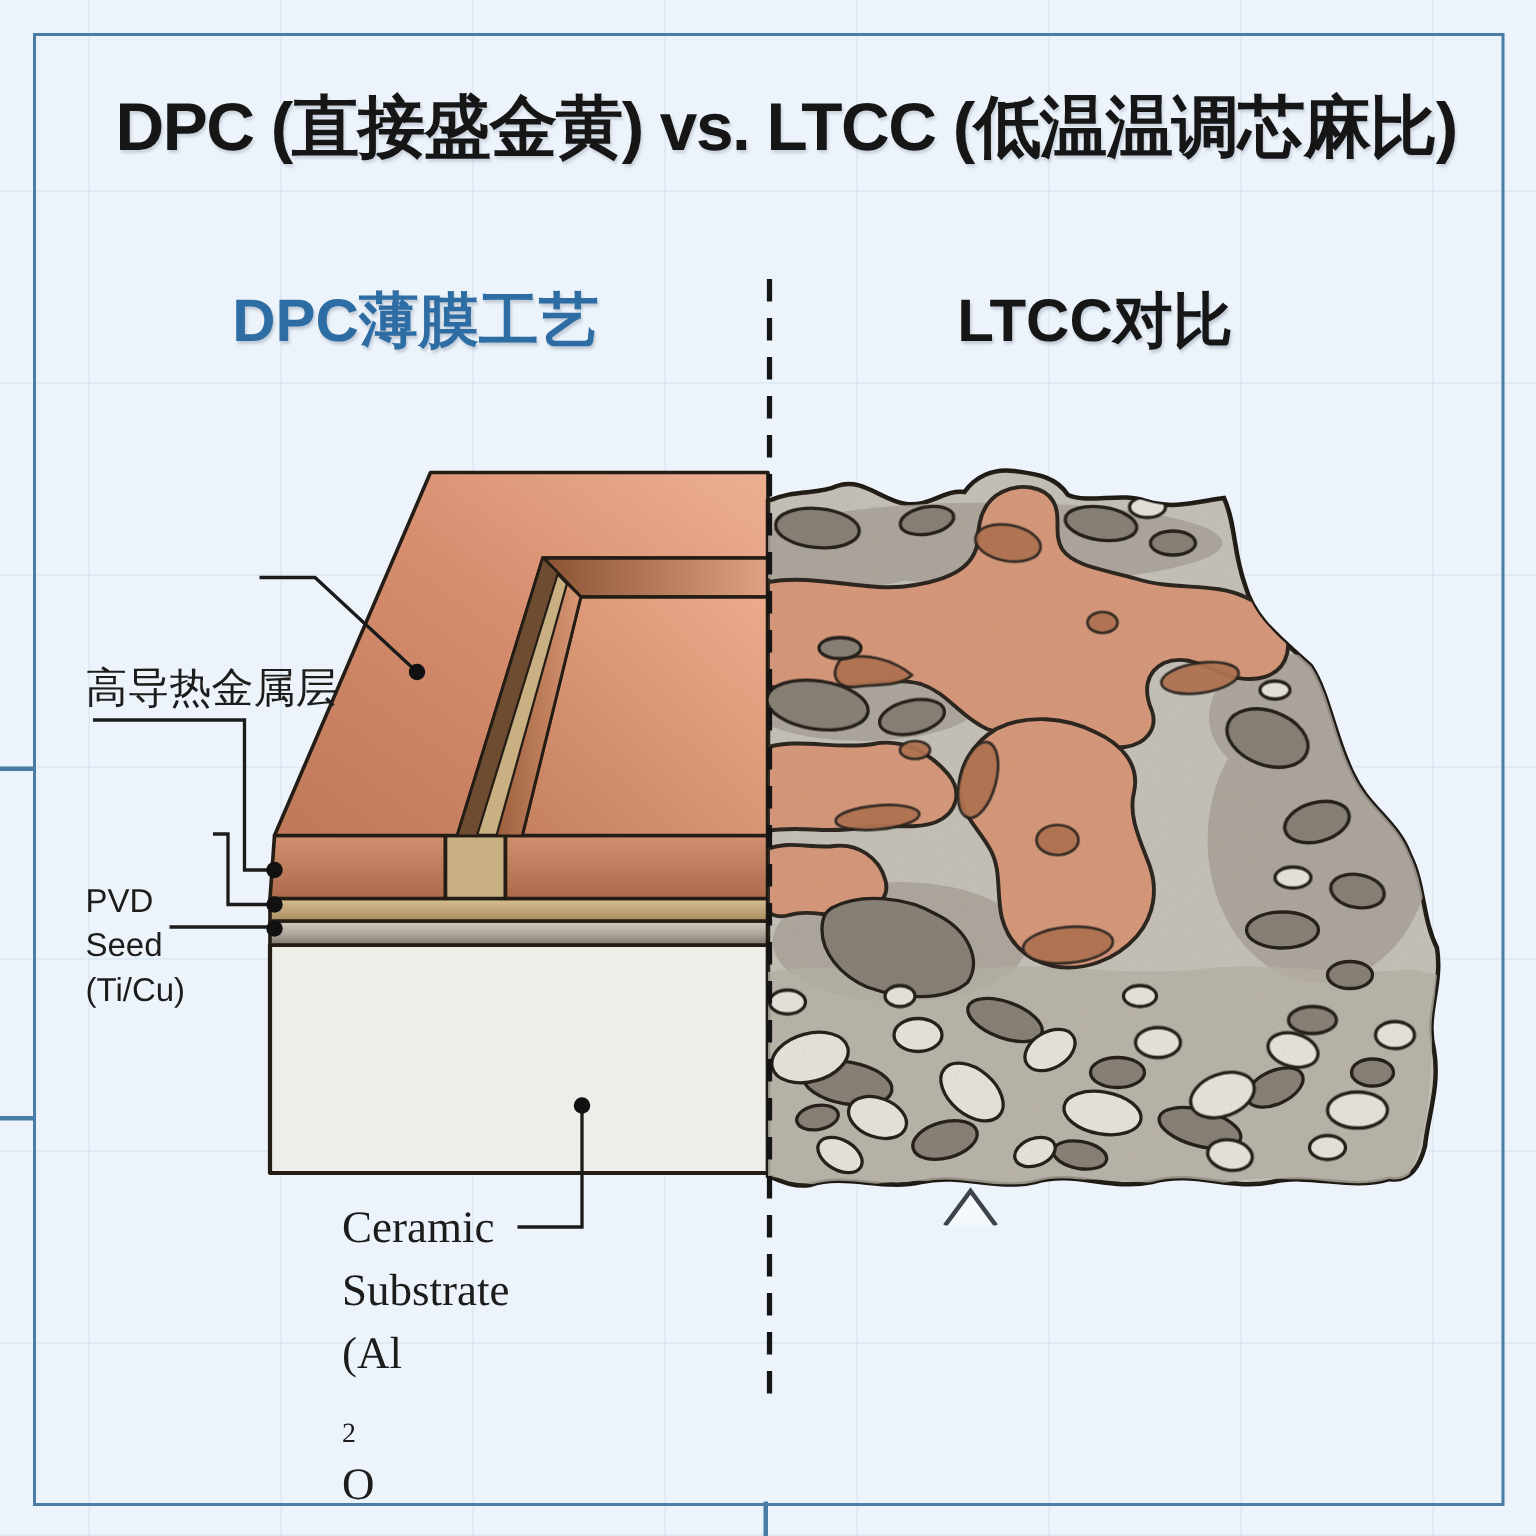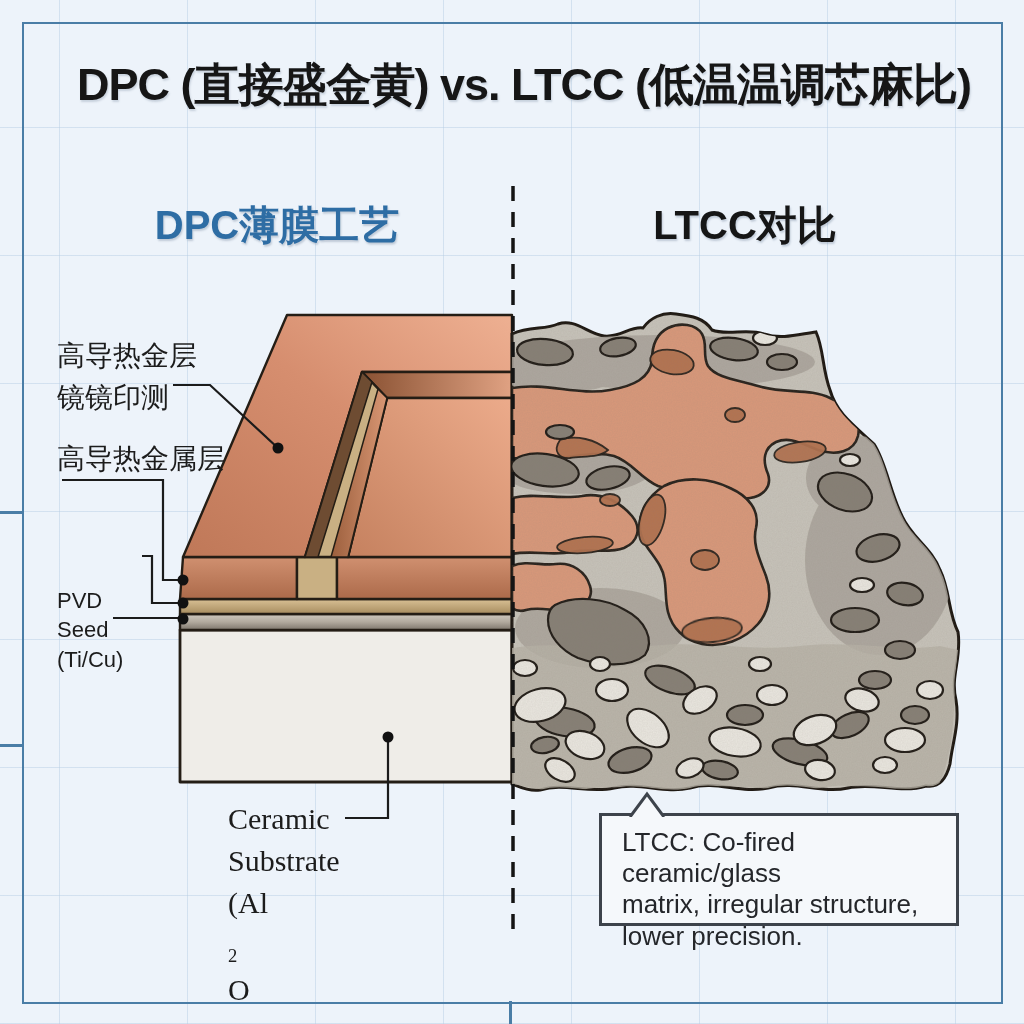--- a/index.html
+++ b/index.html
@@ -24,23 +24,23 @@
     pointer-events:none;
   }
   .tick{position:absolute;background:var(--frame_blue,#4a7da6);}
   .tick-left-1{left:0;top:511px;width:23px;height:2.5px;}
   .tick-left-2{left:0;top:744px;width:23px;height:2.5px;}
   .tick-bottom{left:509px;top:1001px;width:2.5px;height:23px;}
   svg.art{position:absolute;left:0;top:0;}
   .txt{position:absolute;color:var(--text_dark,#161616);white-space:nowrap;}
   .title1{left:0;top:55px;width:1024px;text-align:center;font-size:45px;font-weight:bold;letter-spacing:-1px;text-shadow:1px 2px 2px rgba(90,110,135,.25);margin-left:12px;}
   .title2{left:0;top:110px;width:1024px;text-align:center;font-size:45px;font-weight:bold;text-shadow:1px 2px 2px rgba(90,110,135,.25);}
-  .hdr{font-size:40px;font-weight:bold;text-align:center;width:400px;text-shadow:1px 2px 2px rgba(90,110,135,.3);margin-top:12px;}
+  .hdr{font-size:40px;font-weight:bold;text-align:center;width:400px;text-shadow:1px 2px 2px rgba(90,110,135,.3);}
   .hdr-dpc{left:77px;top:186px;color:var(--accent_blue,#2e6da4);}
-  .hdr-ltcc{left:545px;top:186px;}
+  .hdr-ltcc{left:530px;top:186px;}
   .lbl{font-size:28px;line-height:1.5;color:#1c1c1c;}
   .lbl span{display:block;}
   .lbl-top{left:57px;top:335px;}
   .lbl-metal{left:57px;top:438px;}
   .lbl-mid{left:57px;top:506px;}
   .lbl-pvd{left:57px;top:586px;font-size:22px;line-height:1.33;}
   .lbl-ceramic{left:228px;top:798px;font-size:30px;line-height:1.4;font-family:Liberation Serif, serif;}
   .lbl-ceramic sub{font-size:.62em;}
   .callout{
     position:absolute;left:599px;top:813px;width:360px;height:113px;
@@ -223,41 +223,32 @@
 
   <div class="frame"></div>
   <div class="tick tick-left-1"></div>
   <div class="tick tick-left-2"></div>
   <div class="tick tick-bottom"></div>
 
   <div class="txt title1">DPC (直接盛金黄) vs. LTCC (低温温调芯麻比)</div>
   <div class="txt hdr hdr-dpc">DPC薄膜工艺</div>
   <div class="txt hdr hdr-ltcc">LTCC对比</div>
 
-  <div class="txt lbl lbl-top">
-    <span>高导热金层</span>
-    <span>镜镜印测</span>
-  </div>
   <div class="txt lbl lbl-metal">
     <span>高导热金属层</span>
   </div>
   <div class="txt lbl lbl-pvd">
     <span>PVD</span>
     <span>Seed</span>
     <span>(Ti/Cu)</span>
   </div>
   <div class="txt lbl lbl-ceramic">
     <span>Ceramic</span>
     <span>Substrate</span>
     <span><span>(Al</span><sub>2</sub><span>O</span></span>
   </div>
 
-  <div class="callout">
-    <span>LTCC: Co-fired ceramic/glass</span>
-    <span>matrix, irregular structure,</span>
-    <span>lower precision.</span>
-  </div>
   <svg class="pointer-svg" width="56" height="26">
     <polygon points="10,26 27,3 44,26" fill="#f5f8fb"></polygon>
     <polyline points="10,26 27,3 44,26" fill="none" stroke="#3d434b" stroke-width="3"></polyline>
   </svg>
 
 </div>
 
 </body></html>

